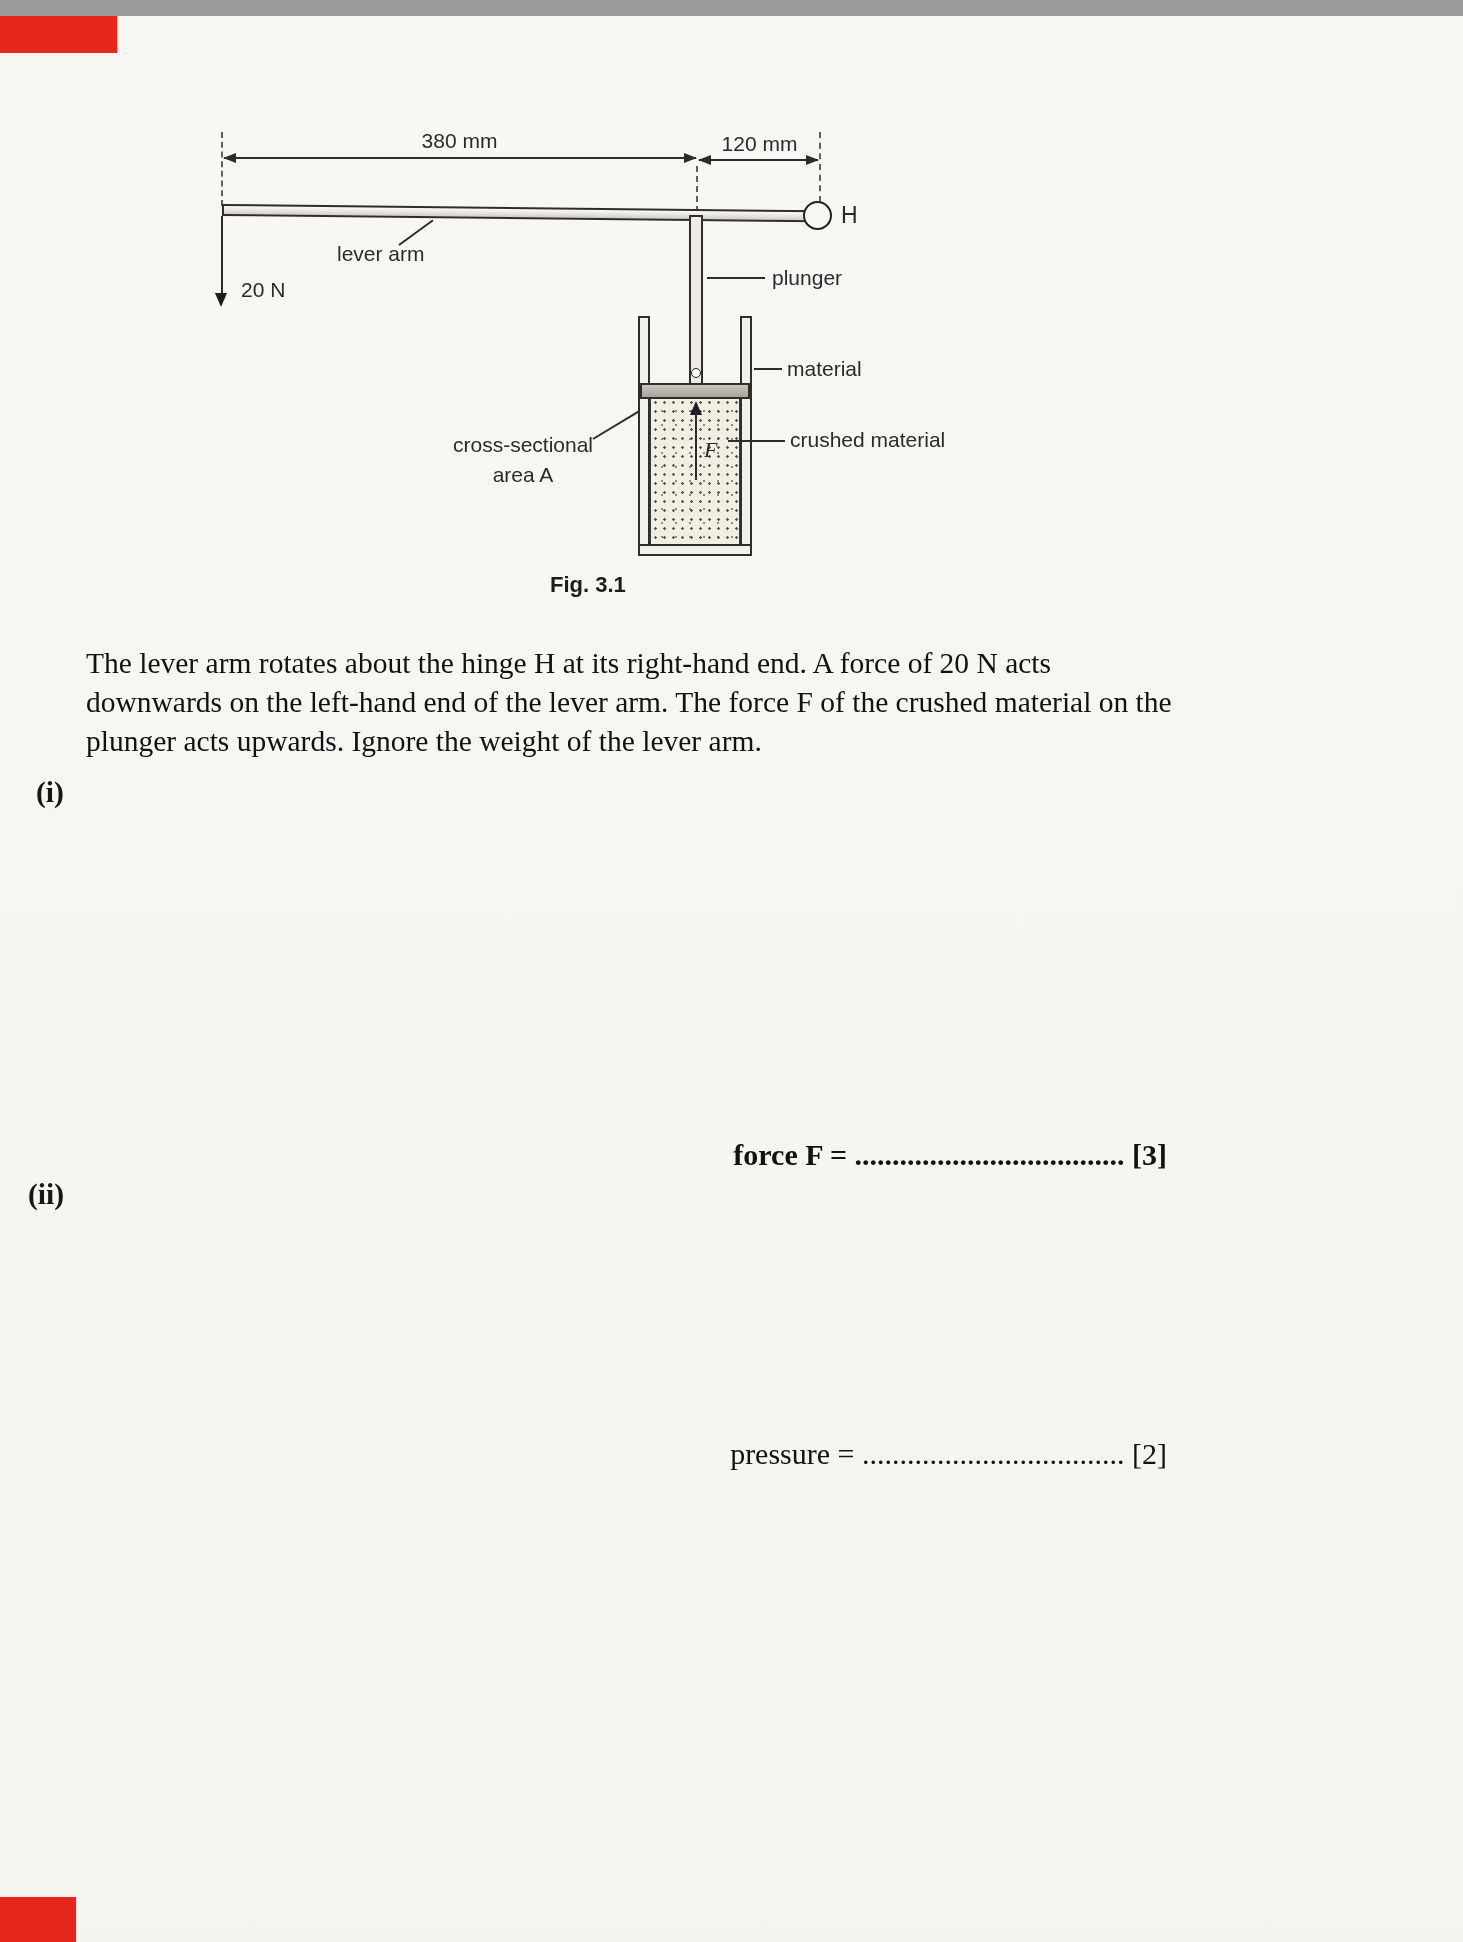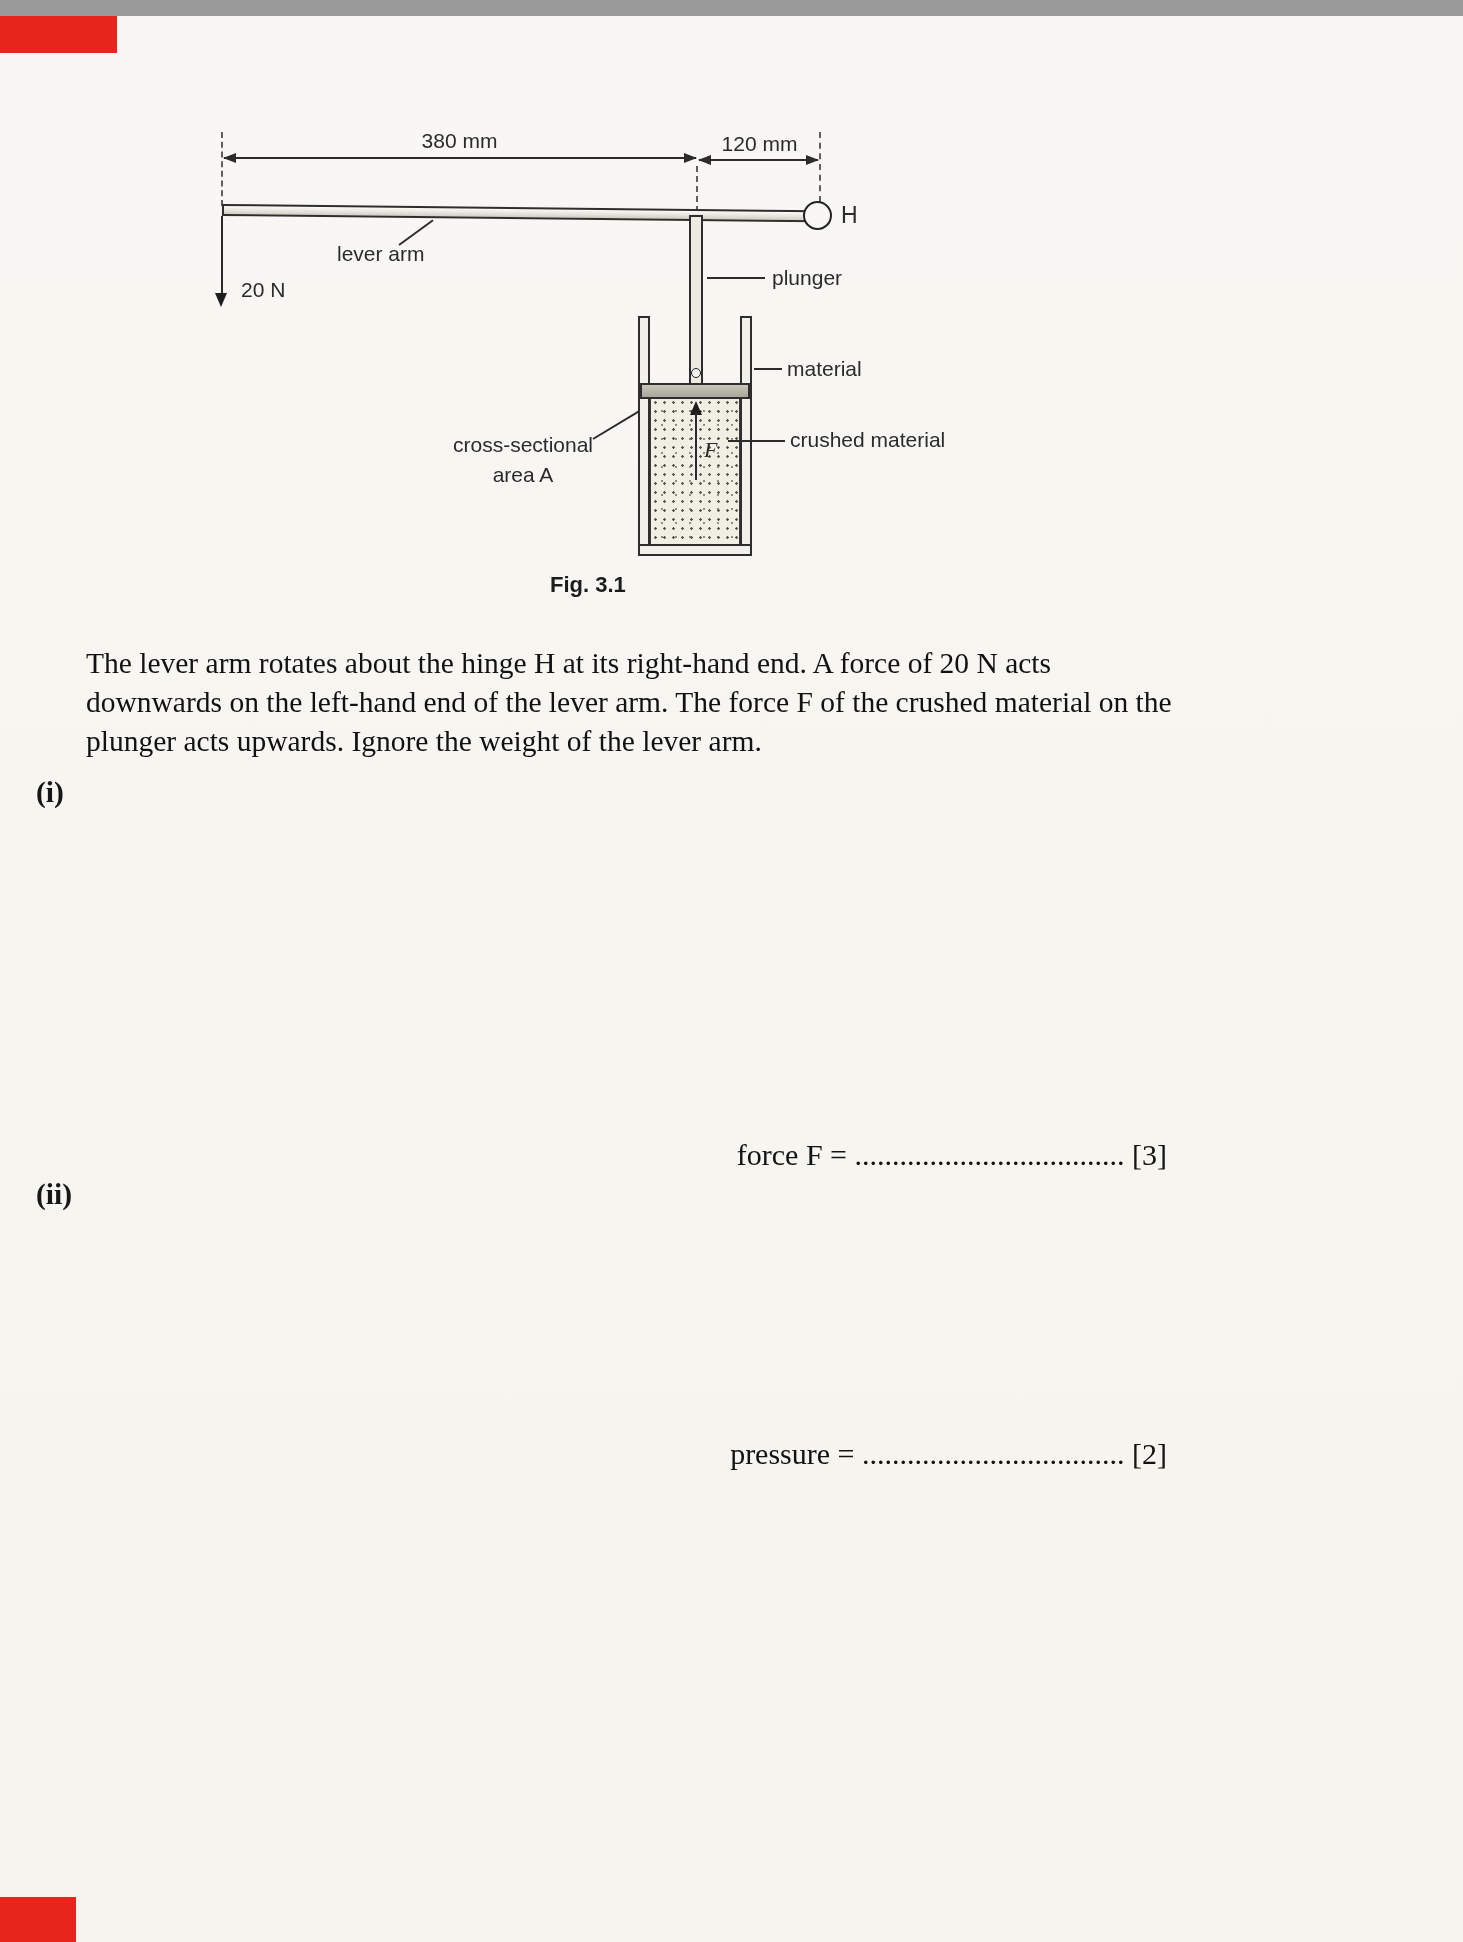--- a/index.html
+++ b/index.html
@@ -108,23 +108,23 @@
       <div>area A</div>
     </div>
 
     <div class="abs sans caption" style="left:550px;top:556px;">Fig. 3.1</div>
   </div>
 
   <div class="abs body-txt" style="left:86px;top:628px;width:1090px;">The lever arm rotates about the hinge H at its right-hand end. A force of 20 N acts downwards on the left-hand end of the lever arm. The force F of the crushed material on the plunger acts upwards. Ignore the weight of the lever arm.</div>
 
   <div class="abs part-label" style="left:36px;top:760px;">(i)</div>
 
-  <div class="abs answer-line" style="left:0;top:1122px;width:1167px;">
+  <div class="abs answer-line" style="left:0;top:1122px;width:1167px;font-weight:bold;">
     <span>force F = </span><span>....................................</span><span> [3]</span>
   </div>
 
-  <div class="abs part-label" style="left:36px;top:1162px;text-align:center;">(ii)</div>
+  <div class="abs part-label" style="left:28px;top:1162px;text-align:center;">(ii)</div>
 
   <div class="abs answer-line" style="left:0;top:1421px;width:1167px;">
     <span>pressure = </span><span>...................................</span><span> [2]</span>
   </div>
 
 </div>
 
 </body></html>

